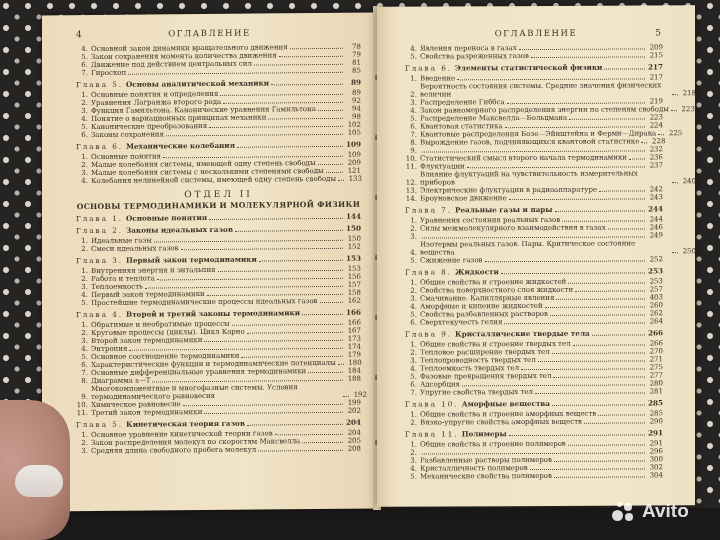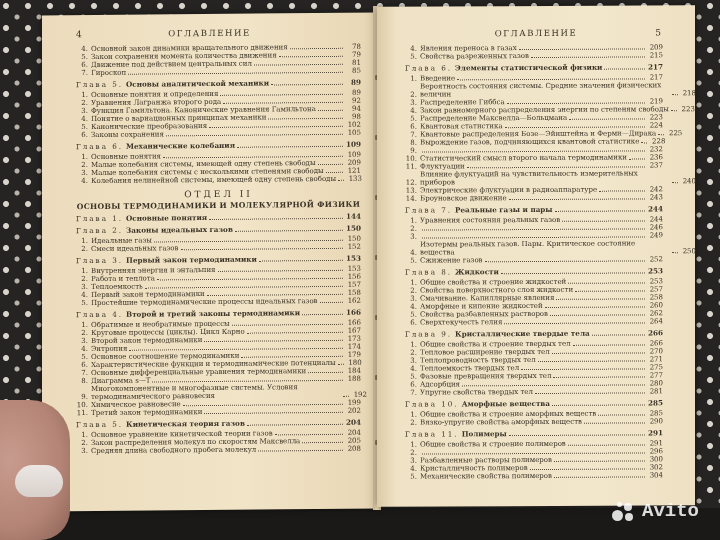--- a/index.html
+++ b/index.html
@@ -56,21 +56,21 @@
     position:absolute; left:0; top:400px; width:70px; height:140px;
     background:radial-gradient(ellipse at 10px 60px,#c79b8e 0%,#b48576 60%,#8a6154 100%);
     border-radius:0 40px 30px 0;
   }
   .nail {
     position:absolute; left:15px; top:465px; width:48px; height:32px;
     background:linear-gradient(180deg,#ece7e3,#d8d0cb); border-radius:22px 22px 18px 18px;
   }
   .watermark {
     position:absolute; left:612px; top:500px; color:rgba(255,255,255,.85);
-    font-family:Liberation Mono, monospace; font-size:19px; font-weight:bold; display:flex; align-items:center;
+    font-family:Liberation Sans, sans-serif; font-size:19px; font-weight:bold; display:flex; align-items:center;
   }
   .wm-dots { position:relative; width:26px; height:20px; margin-right:4px; }
   .wm-dots span { position:absolute; border-radius:50%; background:rgba(255,255,255,.85); }
 </style>
 </head>
 <body>
 
 <div class="fabric"></div>
 <div class="bottom-band"></div>
 
@@ -471,20 +471,21 @@
           <span class="pg">244</span>
         </div>
         <div class="row">
           <span class="num">1.</span>
           <span class="txt">Уравнения состояния реальных газов</span>
           <span class="dots"></span>
           <span class="pg">244</span>
         </div>
         <div class="row">
           <span class="num">2.</span>
+          <span class="txt">Силы межмолекулярного взаимодействия в газах</span>
           <span class="dots"></span>
           <span class="pg">246</span>
         </div>
         <div class="row">
           <span class="num">3.</span>
           <span class="dots"></span>
           <span class="pg">249</span>
         </div>
         <div class="row">
           <span class="num">4.</span>
@@ -513,21 +514,21 @@
         <div class="row">
           <span class="num">2.</span>
           <span class="txt">Свойства поверхностного слоя жидкости</span>
           <span class="dots"></span>
           <span class="pg">257</span>
         </div>
         <div class="row">
           <span class="num">3.</span>
           <span class="txt">Смачивание. Капиллярные явления</span>
           <span class="dots"></span>
-          <span class="pg">258</span>
+          <span class="pg">403</span>
         </div>
         <div class="row">
           <span class="num">4.</span>
           <span class="txt">Аморфные и кипение жидкостей</span>
           <span class="dots"></span>
           <span class="pg">260</span>
         </div>
         <div class="row">
           <span class="num">5.</span>
           <span class="txt">Свойства разбавленных растворов</span>

